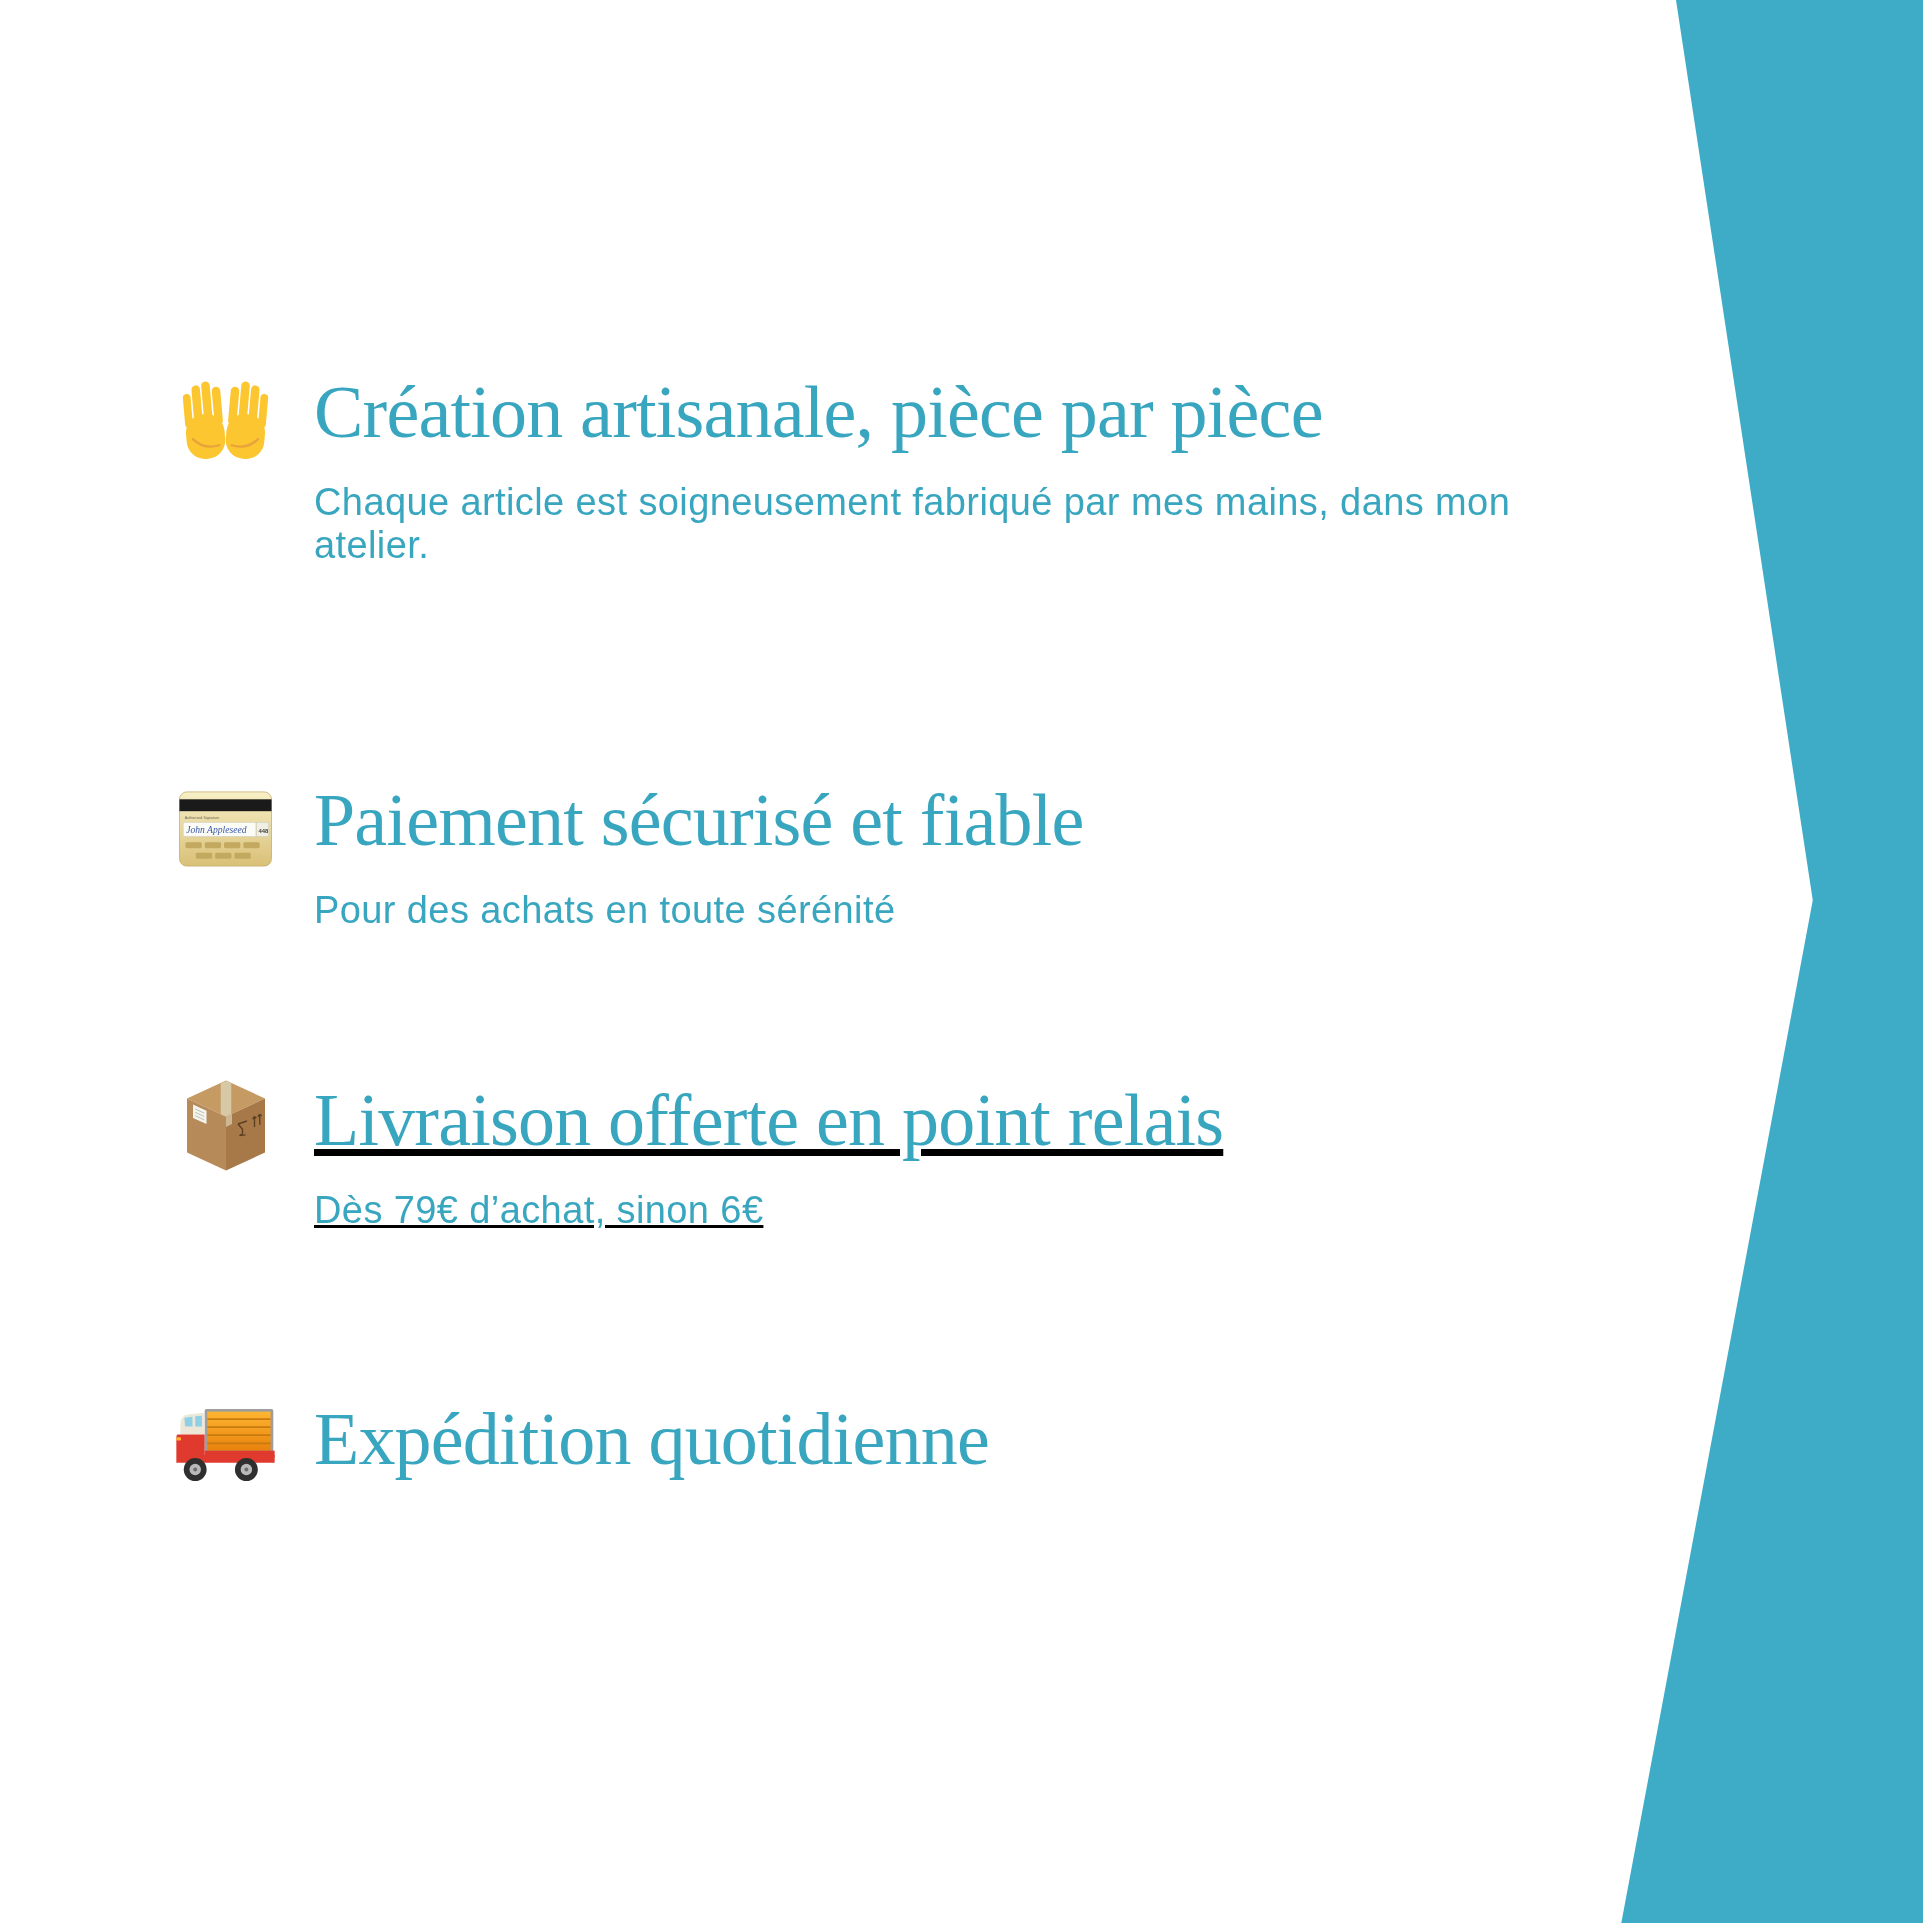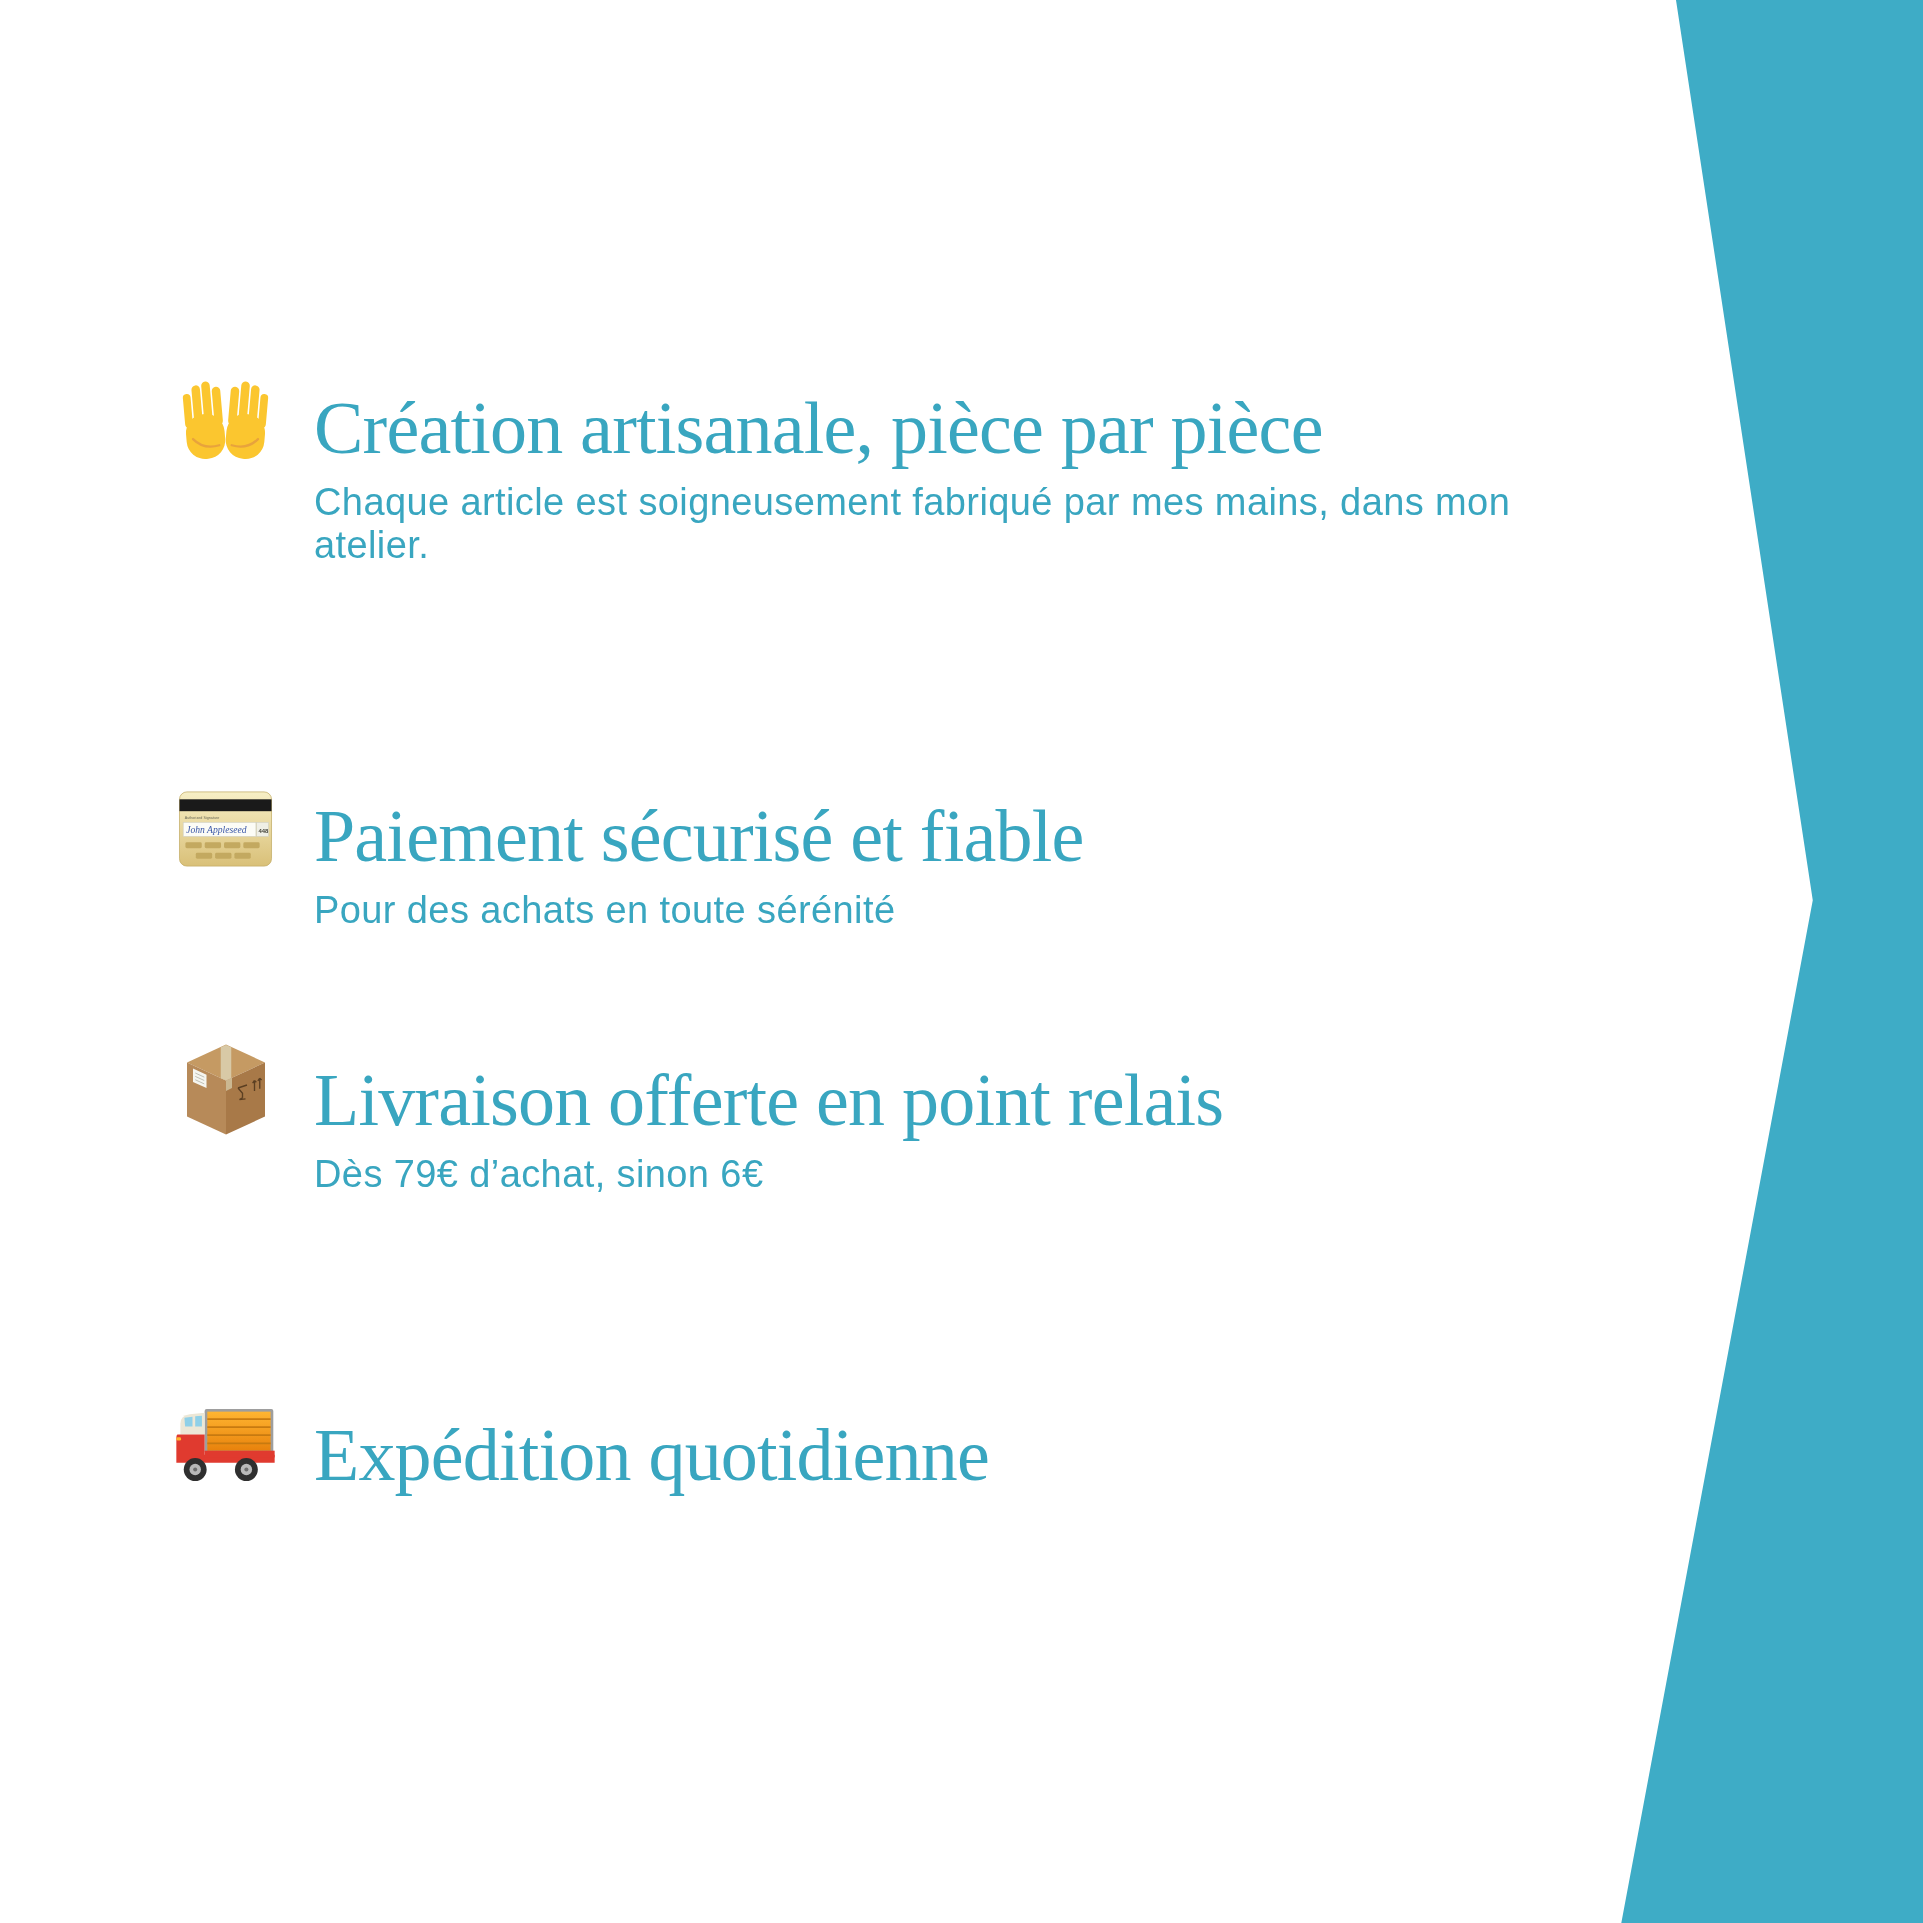--- a/index.html
+++ b/index.html
@@ -3,33 +3,33 @@
 <meta charset="utf-8">
 <style>
   html,body{margin:0;padding:0;background:#fff;}
   #canvas{
     position:relative;width:1924px;height:1924px;background:#ffffff;
     overflow:hidden;font-family:"Liberation Sans","DejaVu Sans",sans-serif;
     --accent:#39a6c0; --band:#3eacc6;
   }
   .band-svg{position:absolute;left:0;top:0;width:1924px;height:1924px;}
   .feature-item{position:absolute;left:175px;width:1503px;}
-  .feature-row{display:flex;align-items:flex-end;gap:38px;}
+  .feature-row{display:flex;align-items:flex-start;gap:38px;}
   .icon-box{width:101px;height:105px;flex:0 0 101px;display:flex;align-items:center;justify-content:center;}
   .feature-title{
     font-family:"Liberation Serif","DejaVu Serif",serif;font-weight:400;
     font-size:74px;line-height:1.2;color:var(--accent);letter-spacing:-0.8px;white-space:nowrap;
   }
   .feature-sub{
     margin-left:139px;margin-top:7.5px;font-size:38px;line-height:1.14;
     color:var(--accent);max-width:1247px;letter-spacing:0.4px;
   }
   #item-1{top:368px;}
   #item-2{top:776px;}
-  #item-3{top:1040px;}
+  #item-3{top:1076px;text-decoration:underline;}
   #item-4{top:1395px;}
 </style>
 </head>
 <body>
 
 <div id="canvas" style="--accent: #39a6c0; --band: #3eacc6; background: rgb(255, 255, 255);">
 
   <svg class="band-svg" viewBox="0 0 2560 2560" aria-hidden="true">
     <polygon points="2230,0 2560,0 2560,2560 2157,2560 2412,1198" fill="var(--band)"></polygon>
   </svg>

